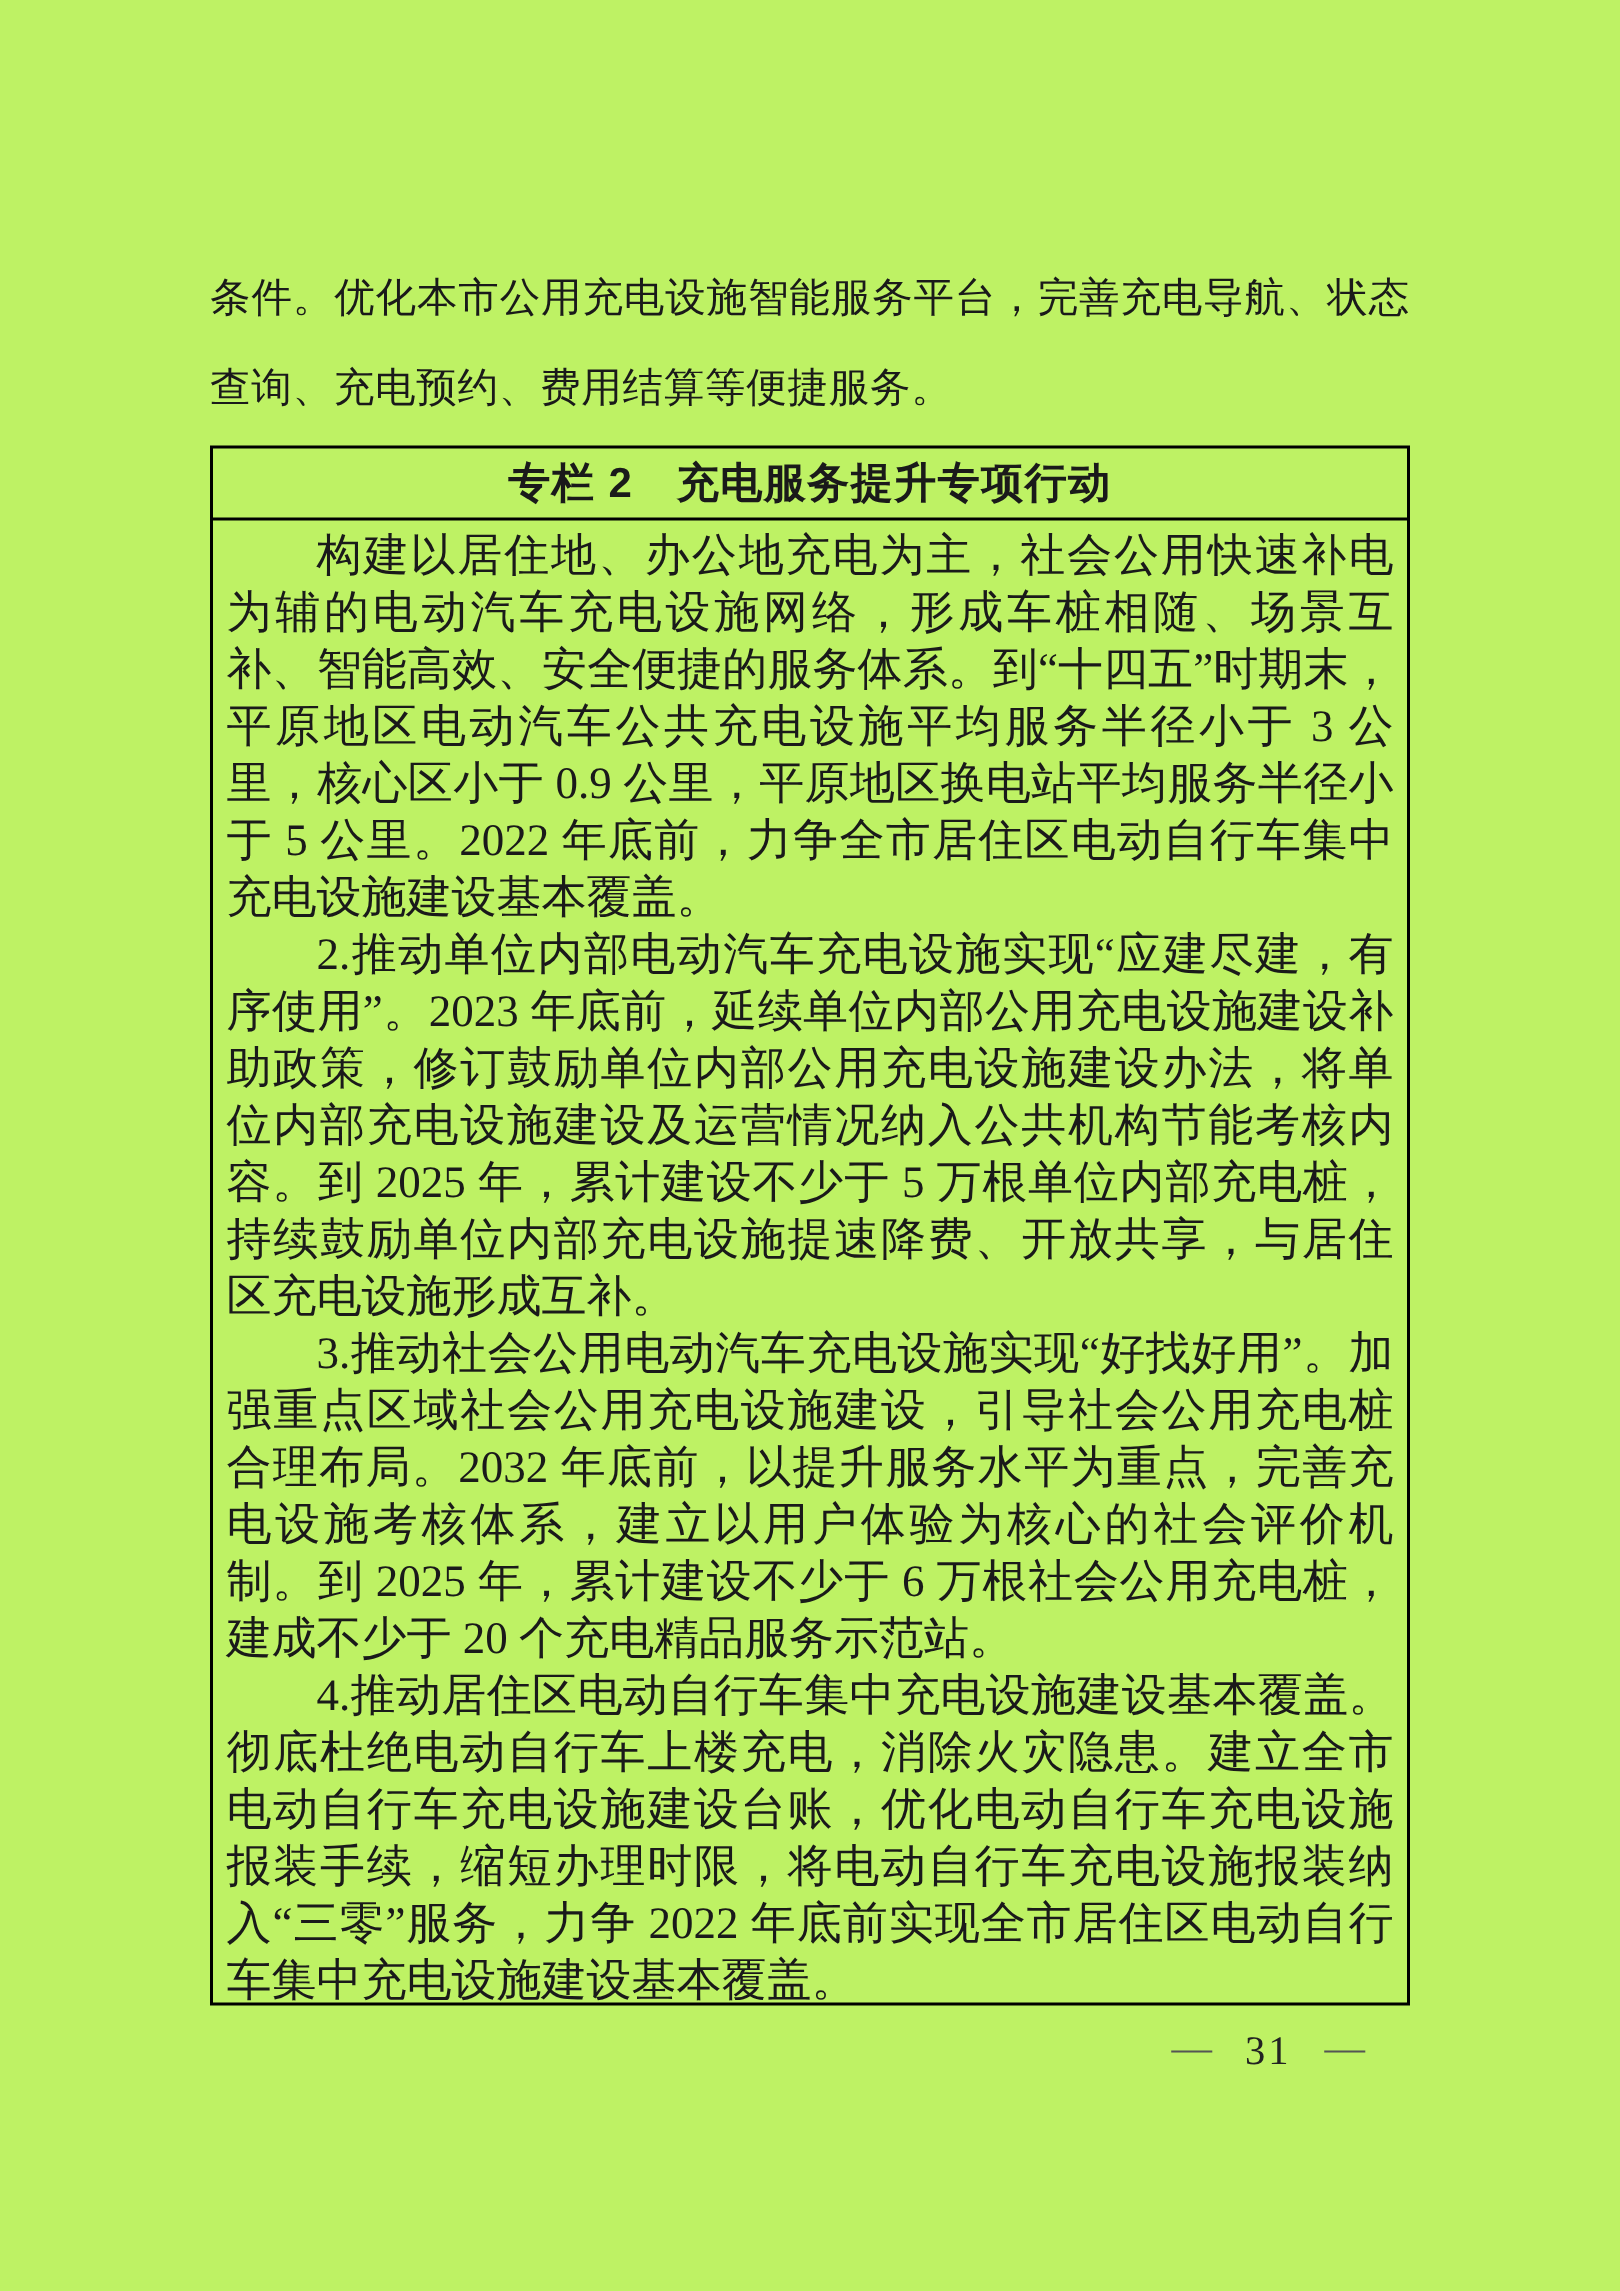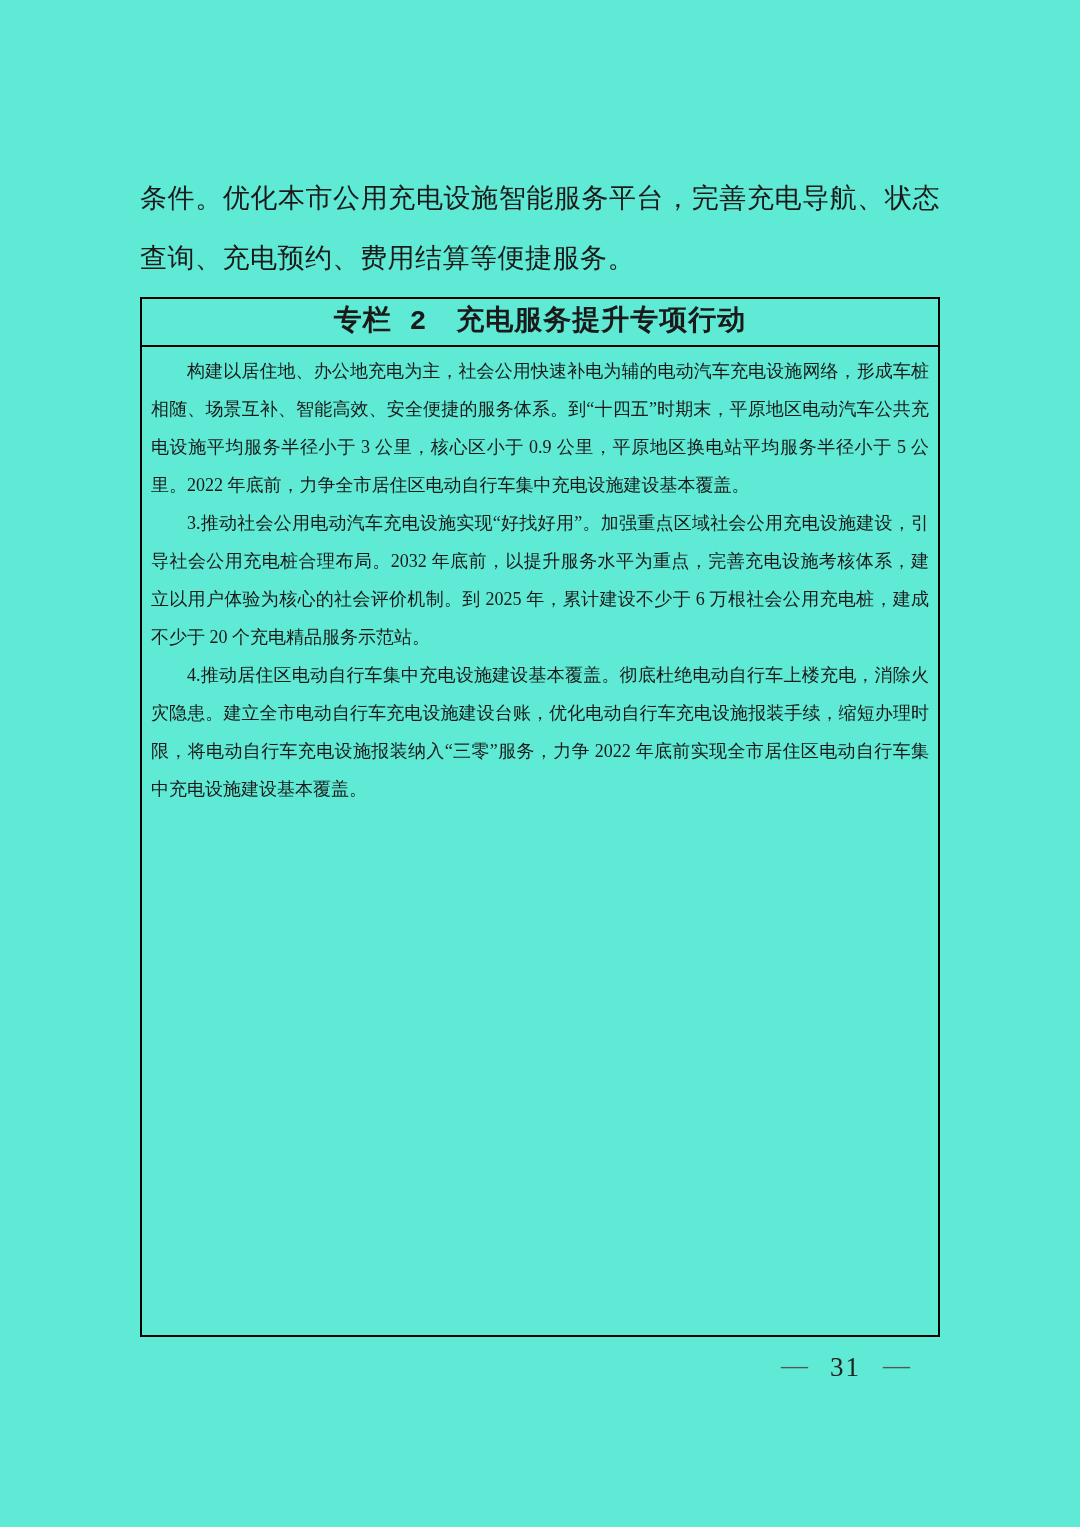--- a/index.html
+++ b/index.html
@@ -5,21 +5,21 @@
   html, body {
     margin: 0;
     padding: 0;
     background: #e8e8e8;
   }
   .page {
     position: relative;
     width: 1080px;
     height: 1527px;
     margin: 0 auto;
-    background: #5eead4;
+    background: #bef264;
     overflow: hidden;
     font-family: "Liberation Serif", "DejaVu Serif", serif;
     color: #1a1a1a;
   }
   .intro {
     position: absolute;
     left: 140px;
     top: 168px;
     width: 800px;
     margin: 0;
@@ -35,29 +35,29 @@
     width: 800px;
     height: 1040px;
     border: 2px solid #000000;
     box-sizing: border-box;
     overflow: hidden;
   }
   .column-box-title {
     height: 46px;
     line-height: 46px;
     text-align: center;
-    font-family: Liberation Mono, monospace;
+    font-family: Liberation Sans, sans-serif;
     font-weight: bold;
     font-size: 28px;
     border-bottom: 2px solid #000000;
     letter-spacing: 1px;
   }
   .column-box-body {
     padding: 5px 9px 0 9px;
-    font-size: 18px;
+    font-size: 30px;
     line-height: 38px;
     text-align: justify;
   }
   .column-box-body p {
     margin: 0;
     text-indent: 2em;
   }
   .page-footer {
     position: absolute;
     top: 1352px;
@@ -81,20 +81,21 @@
 <body>
 
 <div class="page">
 
   <p class="intro">条件。优化本市公用充电设施智能服务平台，完善充电导航、状态查询、充电预约、费用结算等便捷服务。</p>
 
   <div class="column-box">
     <div class="column-box-title">专栏 2　充电服务提升专项行动</div>
     <div class="column-box-body">
       <p>构建以居住地、办公地充电为主，社会公用快速补电为辅的电动汽车充电设施网络，形成车桩相随、场景互补、智能高效、安全便捷的服务体系。到“十四五”时期末，平原地区电动汽车公共充电设施平均服务半径小于 3 公里，核心区小于 0.9 公里，平原地区换电站平均服务半径小于 5 公里。2022 年底前，力争全市居住区电动自行车集中充电设施建设基本覆盖。</p>
+      <p>2.推动单位内部电动汽车充电设施实现“应建尽建，有序使用”。2023 年底前，延续单位内部公用充电设施建设补助政策，修订鼓励单位内部公用充电设施建设办法，将单位内部充电设施建设及运营情况纳入公共机构节能考核内容。到 2025 年，累计建设不少于 5 万根单位内部充电桩，持续鼓励单位内部充电设施提速降费、开放共享，与居住区充电设施形成互补。</p>
       <p>3.推动社会公用电动汽车充电设施实现“好找好用”。加强重点区域社会公用充电设施建设，引导社会公用充电桩合理布局。2032 年底前，以提升服务水平为重点，完善充电设施考核体系，建立以用户体验为核心的社会评价机制。到 2025 年，累计建设不少于 6 万根社会公用充电桩，建成不少于 20 个充电精品服务示范站。</p>
       <p>4.推动居住区电动自行车集中充电设施建设基本覆盖。彻底杜绝电动自行车上楼充电，消除火灾隐患。建立全市电动自行车充电设施建设台账，优化电动自行车充电设施报装手续，缩短办理时限，将电动自行车充电设施报装纳入“三零”服务，力争 2022 年底前实现全市居住区电动自行车集中充电设施建设基本覆盖。</p>
     </div>
   </div>
 
   <div class="page-footer">
     <span class="dash">—</span>
     <span class="num">31</span>
     <span class="dash">—</span>
   </div>

